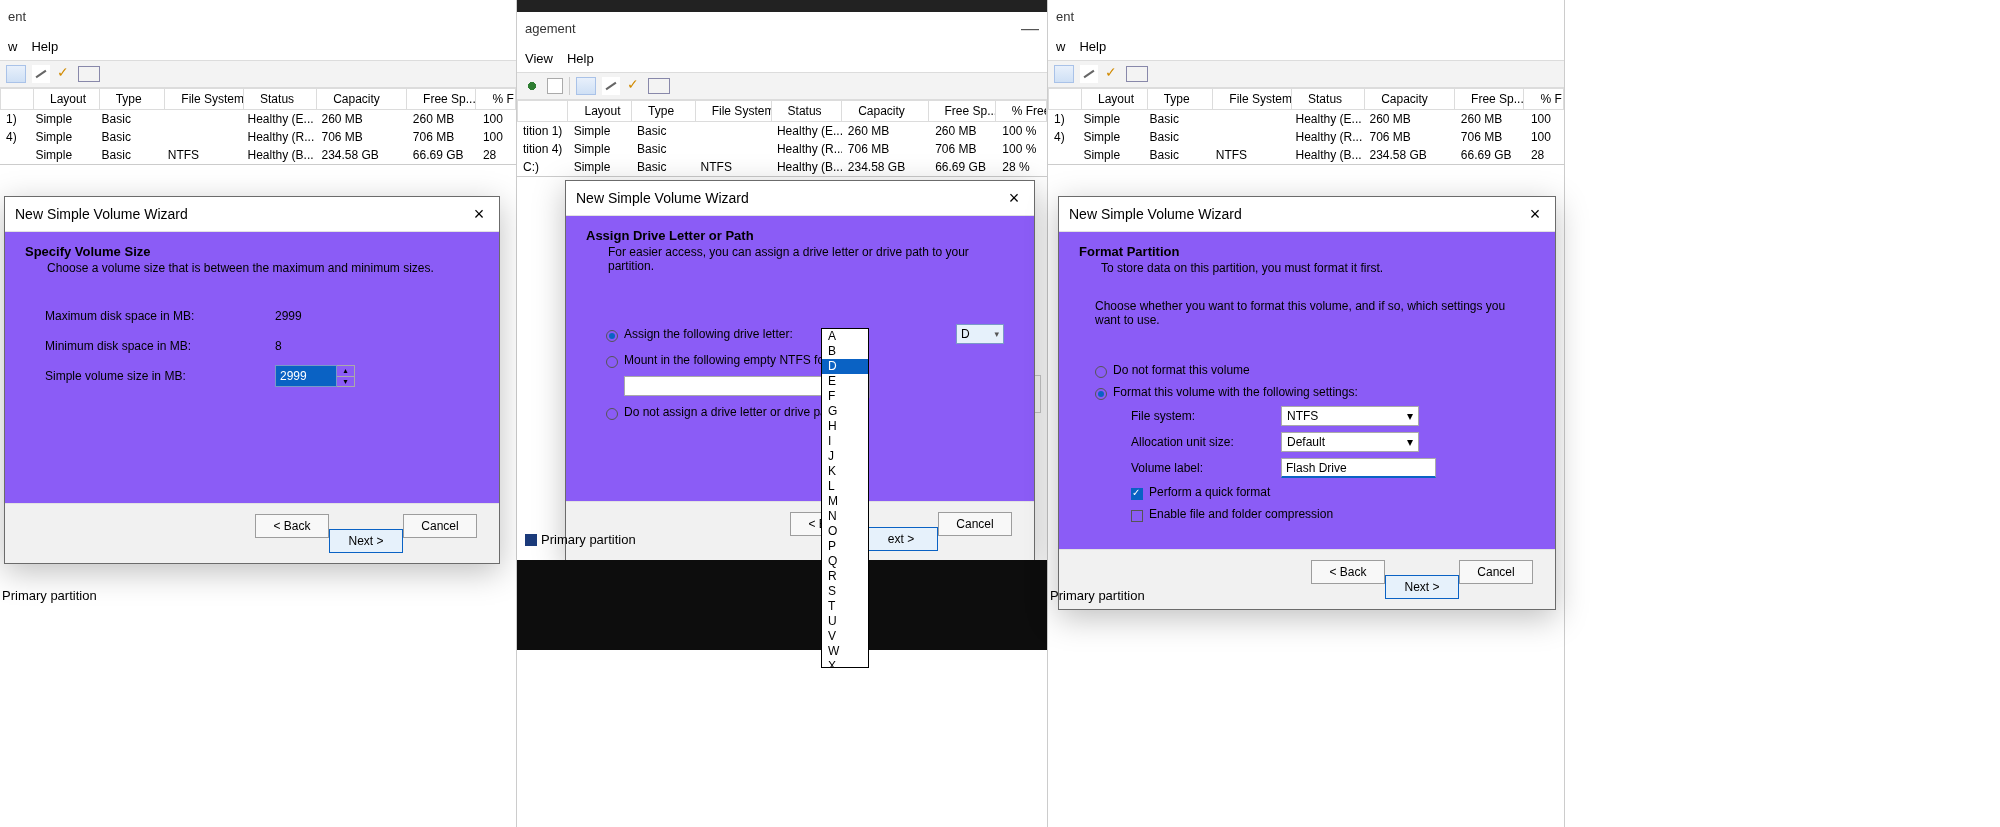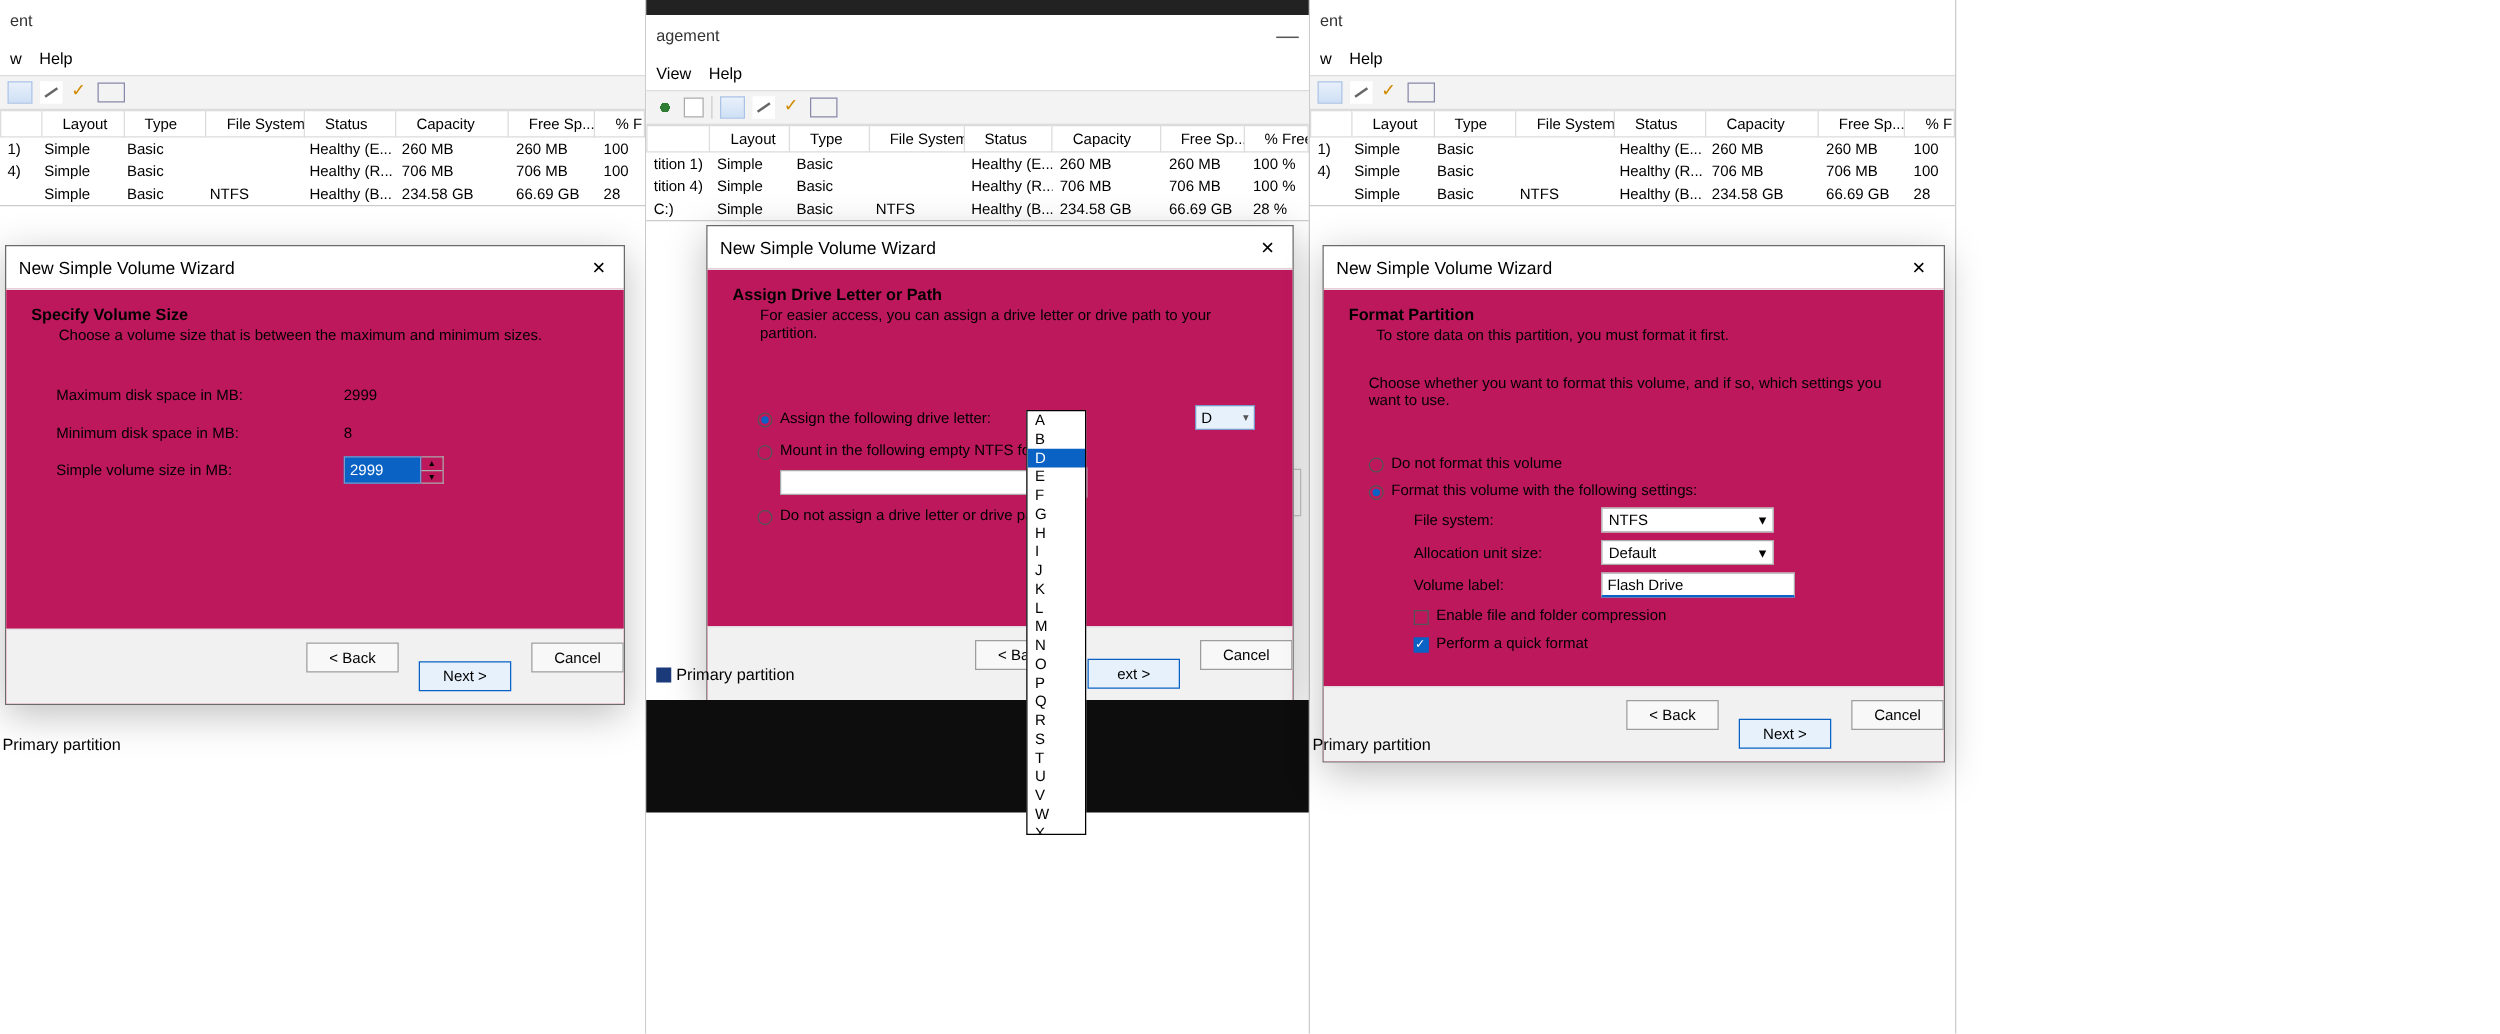--- a/index.html
+++ b/index.html
@@ -25,34 +25,34 @@
   .gh { border:1px solid #dcdcdc; border-left:none; padding:3px 16px; font-size:12px; white-space:nowrap; overflow:hidden; }
   .gh:first-child { border-left:1px solid #dcdcdc; }
   .grid-row { display:flex; }
   .gc { padding:2px 6px; font-size:12px; white-space:nowrap; overflow:hidden; }
   .c0{width:30px} .c1{width:68px} .c2{width:68px} .c3{width:82px} .c4{width:76px} .c5{width:94px} .c6{width:72px} .c7{width:40px}
   .pane2 .c0{width:54px}
   .pane2 .c7{width:54px}
   .dialog { position:absolute; background:#fff; border:1px solid #6b6b6b; box-shadow:0 8px 30px rgba(0,0,0,.25); }
   .dlg-title { display:flex; align-items:center; justify-content:space-between; height:34px; padding:0 10px; font-size:14px; }
   .dlg-close { width:20px;height:20px; display:flex;align-items:center;justify-content:center;font-size:18px;font-weight:300;cursor:default;}
-  .dlg-body { background:#be185d; border-top:1px solid #e2e2e2; }
+  .dlg-body { background:#8b5cf6; border-top:1px solid #e2e2e2; }
   .dlg-head { padding:12px 20px 8px 20px; }
   .dlg-head b { font-size:13px; }
   .dlg-head .sub { font-size:12px; margin-left:22px; margin-top:2px; }
   .form-area { padding:18px 30px 40px 40px; min-height:220px; }
   .frow { display:flex; align-items:center; height:30px; font-size:12px; }
   .frow .lbl { width:230px; }
   .spinbox { display:flex; }
   .spinbox input { width:62px; height:22px; border:1px solid #7a99c8; padding:1px 4px; font-size:12px; background:#fff; }
   .spinbox input.sel { background:#0a62c4; color:#fff; }
   .spin-arrows { width:18px; height:22px; border:1px solid #aaa; border-left:none; display:flex; flex-direction:column; }
   .spin-arrows div { flex:1; display:flex; align-items:center; justify-content:center; font-size:8px; border-bottom:1px solid #aaa; }
   .spin-arrows div:last-child{border-bottom:none;}
-  .btnrow { display:flex; justify-content:flex-end; gap:16px; padding:10px 0; background:#f1f1f1; border-top:1px solid #e2e2e2;}
+  .btnrow { display:flex; justify-content:flex-end; gap:0; padding:10px 22px; background:#f1f1f1; border-top:1px solid #e2e2e2;}
   .btn { min-width:74px; height:24px; border:1px solid #9d9d9d; background:#f8f8f8; font-size:12px; display:flex; align-items:center; justify-content:center; padding:0 10px; cursor:default;}
   .btn.primary { border-color:#0a62c4; background:#e6f1fb;margin-top:15px; }
   .radio { width:12px;height:12px;border:1px solid #555;border-radius:50%;display:inline-block;margin-right:6px;position:relative;top:2px;}
   .radio.on::after{content:"";position:absolute;left:2px;top:2px;width:6px;height:6px;border-radius:50%;background:#0a62c4;}
   .cbx{width:12px;height:12px;border:1px solid #555;display:inline-block;margin-right:6px;position:relative;top:2px;}
   .cbx.on{background:#0a62c4;border-color:#0a62c4;}
   .cbx.on::after{content:"\2713";color:#fff;font-size:10px;position:absolute;left:0;top:-2px;}
   .select { width:48px;height:20px;border:1px solid #7a99c8;background:#e6f1fb;display:flex;align-items:center;padding:0 4px;font-size:12px;justify-content:space-between;}
   .select .arr{font-size:9px;color:#555;}
   .drpdwn { position:absolute; width:48px; border:1px solid #000; background:#fff; font-size:12px; max-height:340px; overflow:hidden;}
@@ -366,26 +366,26 @@
             <div class="combo">
                 <span>Default</span>
                 <span>▾</span>
               </div>
           </div>
           <div class="frow" style="height:26px;">
             <span class="fld-lbl">Volume label:</span>
             <input class="txtfld" style="width: 155px; border-bottom: 2px solid rgb(10, 98, 196);" value="Flash Drive">
           </div>
           <div class="frow" style="height:22px;">
+            <span class="cbx on"></span>
+            <span>Perform a quick format</span>
+          </div>
+          <div class="frow" style="height:22px;">
             <span class="cbx"></span>
             <span>Enable file and folder compression</span>
-          </div>
-          <div class="frow" style="height:22px;">
-            <span class="cbx on"></span>
-            <span>Perform a quick format</span>
           </div>
         </div>
       </div>
       <div class="btnrow">
         <div class="btn">&lt; Back</div>
         <div class="btn primary">Next &gt;</div>
         <div class="btn">Cancel</div>
       </div>
     </div>
   </div>

